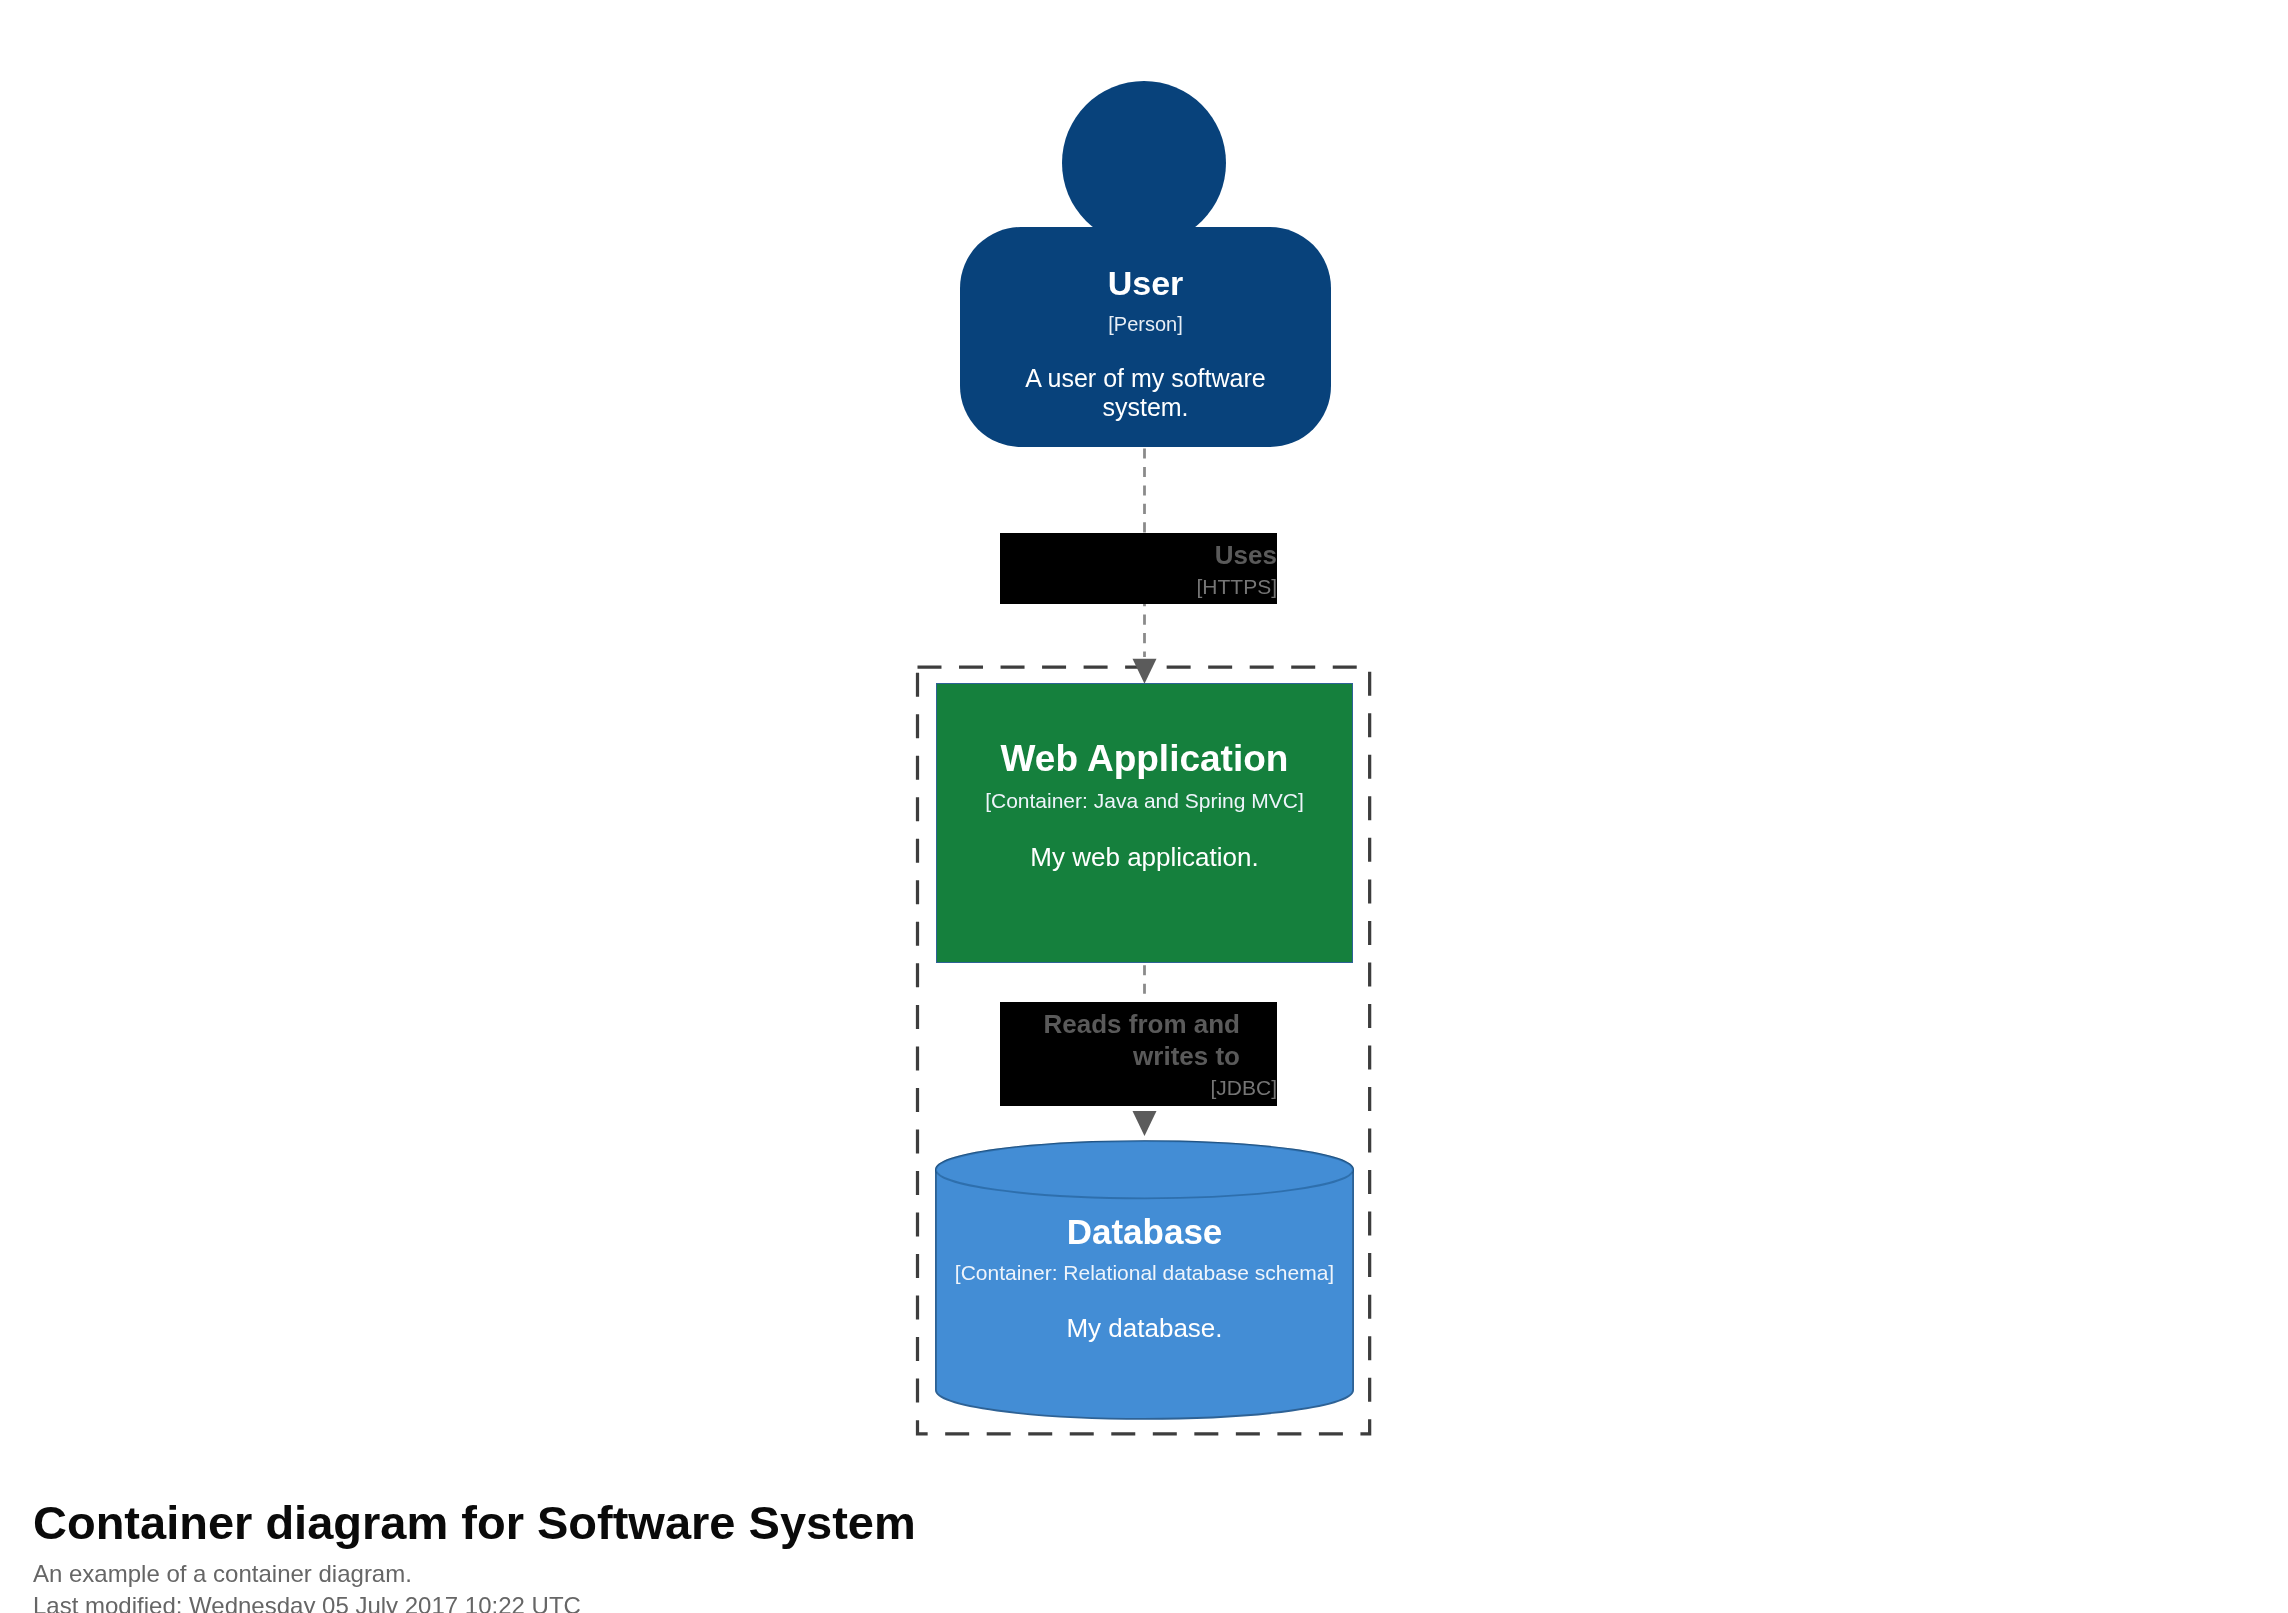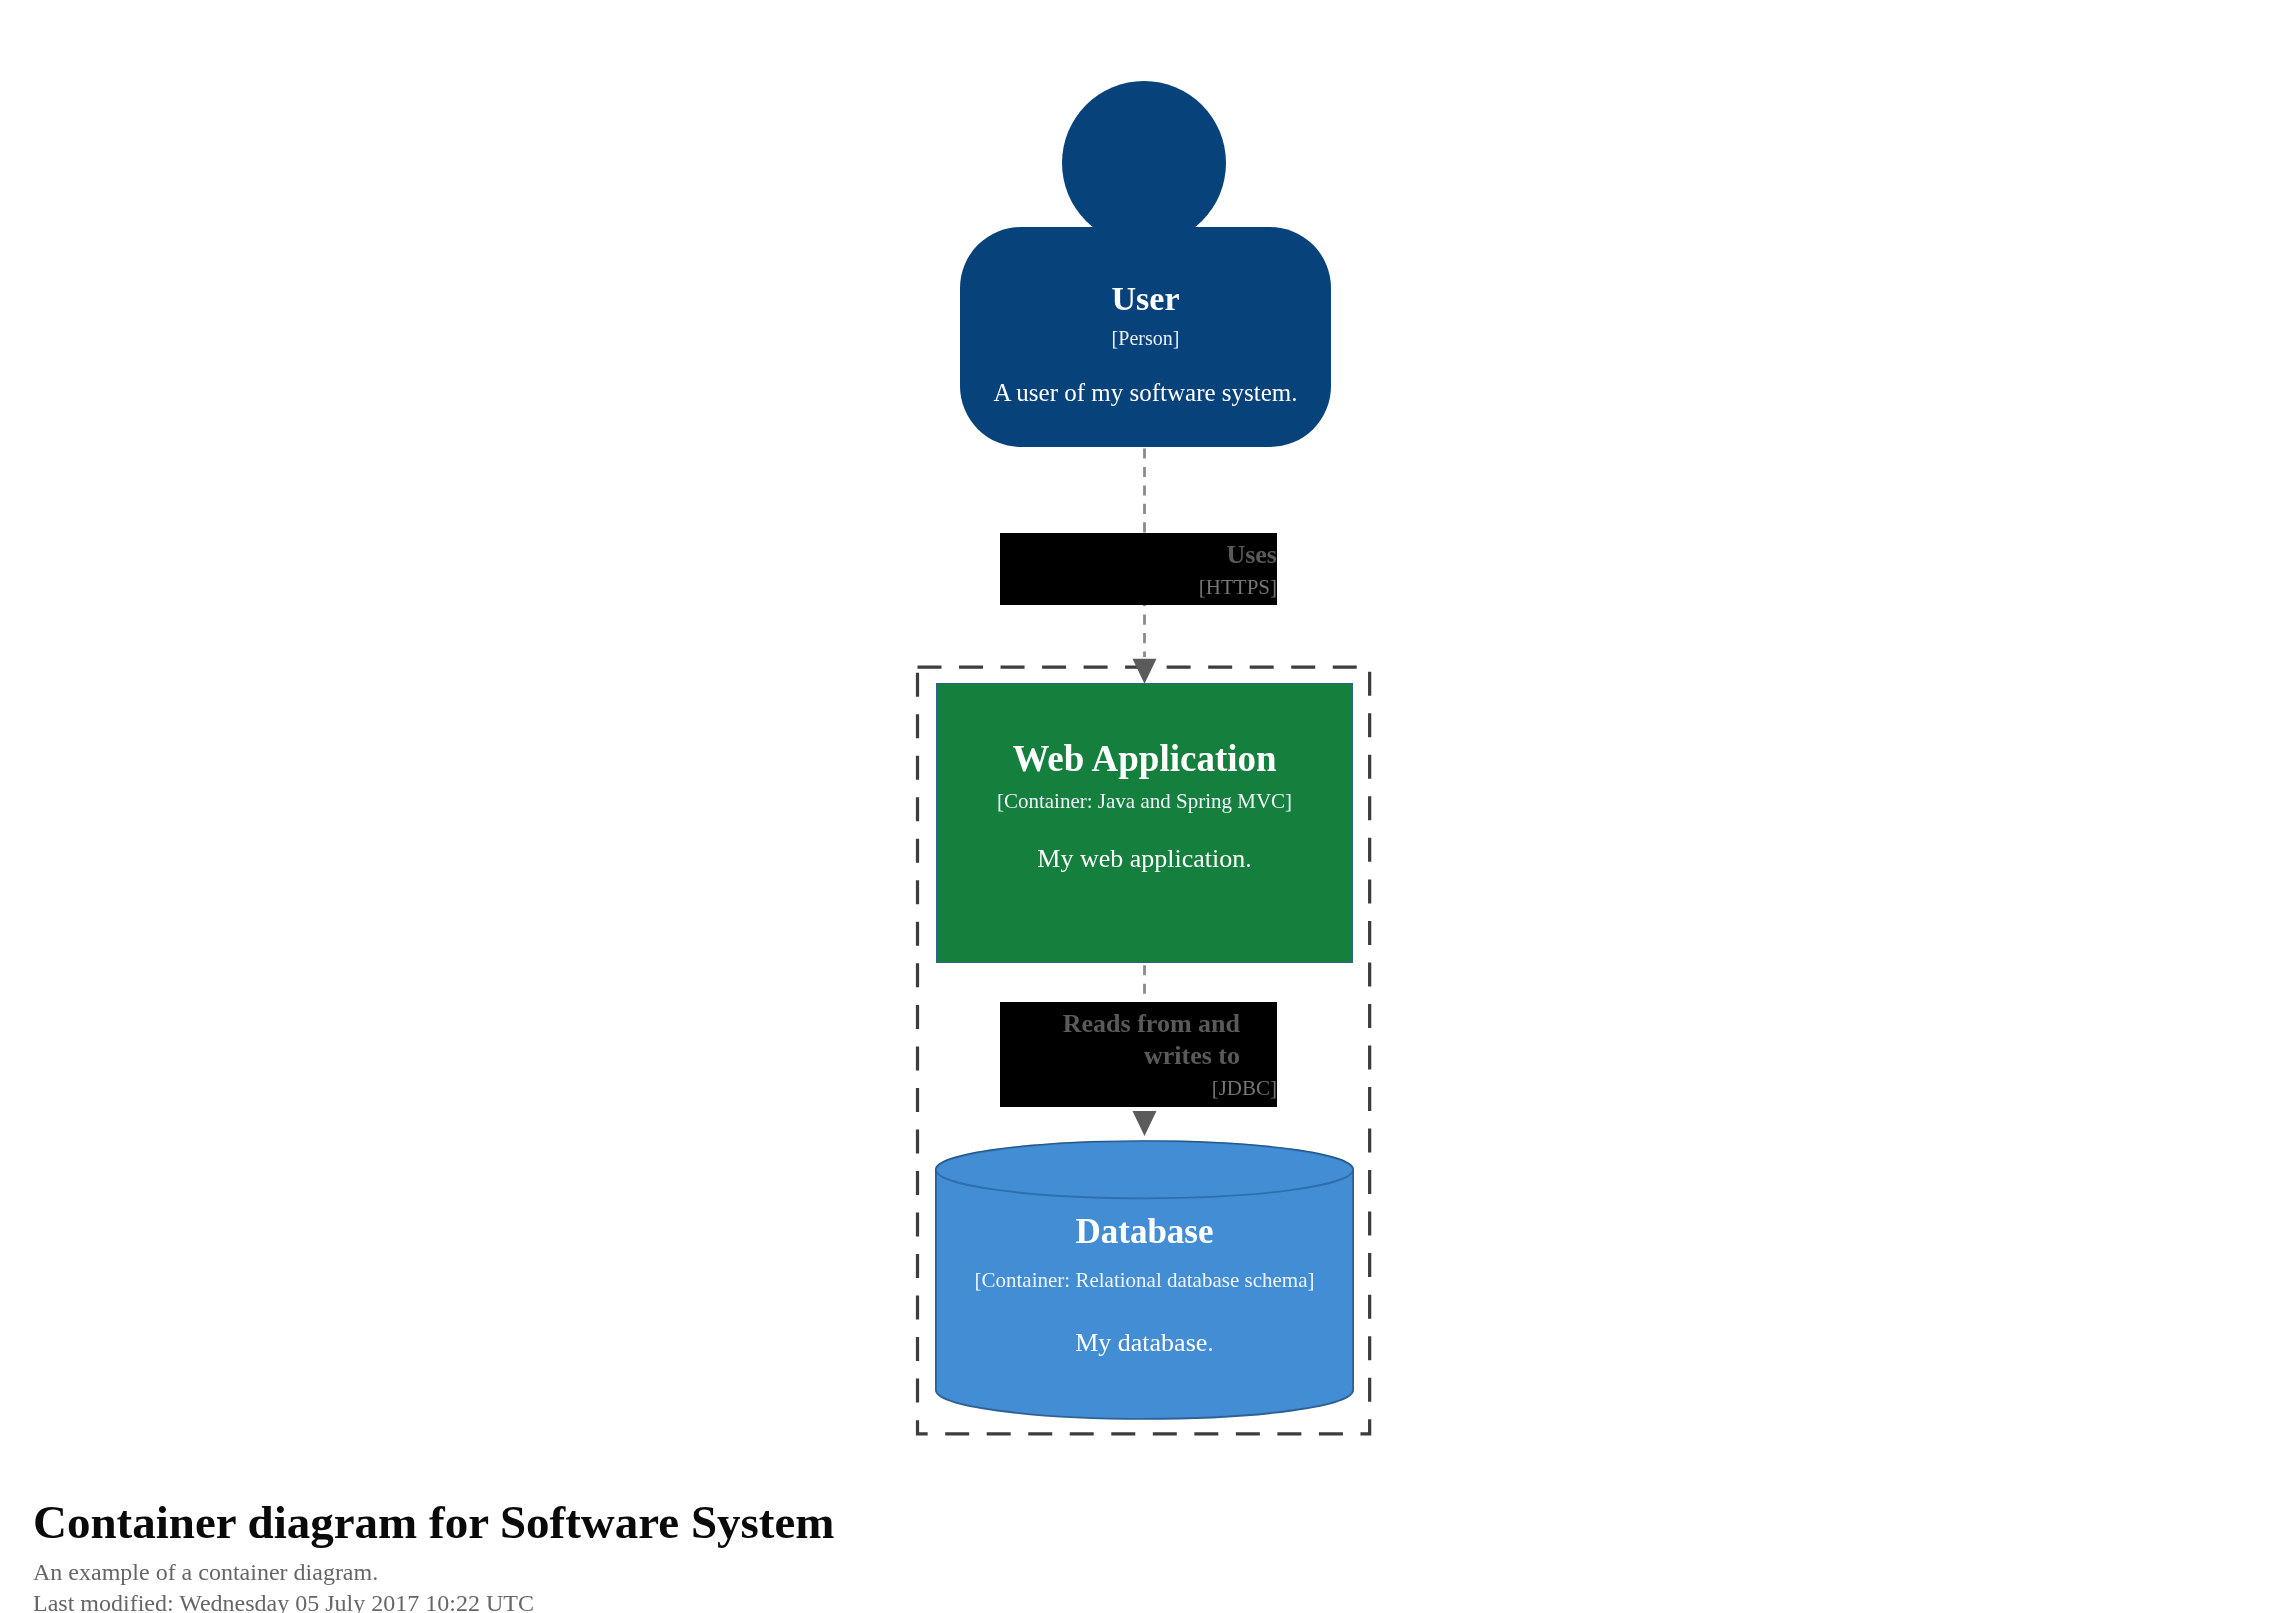--- a/index.html
+++ b/index.html
@@ -2,21 +2,21 @@
 <html style="font-size:14.8px"><head>
 <meta charset="utf-8">
 <style>
   * { margin: 0; padding: 0; box-sizing: border-box; }
   html, body { background: #ffffff; }
   body {
     width: 2289px; height: 1613px;
     font-family: "Liberation Sans", sans-serif;
     position: relative; overflow: hidden;
   }
-  .canvas { position: absolute; inset: 0; width: 1898px; height: 1613px; font-family: Liberation Serif, serif; }
+  .canvas { position: absolute; inset: 0; width: 1898px; height: 1613px; }
 
   
   .wires { position: absolute; left: 0; top: 0; width: 2289px; height: 1613px; z-index: 1; }
 
   
   .person-head {
     position: absolute; left: 1062px; top: 81px; width: 164px; height: 164px;
     background: #08427b; border-radius: 50%; z-index: 2;
   }
   .person-body {
@@ -39,21 +39,21 @@
   .webapp-box .shape-name { font-size: 37px; font-weight: bold; margin-top: -35px; }
   .webapp-box .shape-meta { font-size: 21px; margin-top: 9.2px; white-space: nowrap; color: #eef4fb; }
   .webapp-box .shape-desc { font-size: 26px; margin-top: 29.5px; }
 
   
   .db-wrap { position: absolute; left: 935px; top: 1140px; width: 419px; height: 280px; z-index: 3; }
   .db-svg { position: absolute; left: 0; top: 0; }
   .db-text {
     position: absolute; left: 0; top: 72px; width: 419px;
     display: flex; flex-direction: column; align-items: center;
-    color: #ffffff; text-align: center; gap: 7px;
+    color: #ffffff; text-align: center;
   }
   .db-text .shape-name { font-size: 35px; font-weight: bold; }
   .db-text .shape-meta { font-size: 21px; margin-top: 9.2px; white-space: nowrap; color: #eef4fb; }
   .db-text .shape-desc { font-size: 26px; margin-top: 28px; }
 
   
   .rel-label {
     position: absolute; z-index: 4; left: 1000px; width: 277px;
     text-align: right; background: #000000; padding: 5.5px 0;
   }

